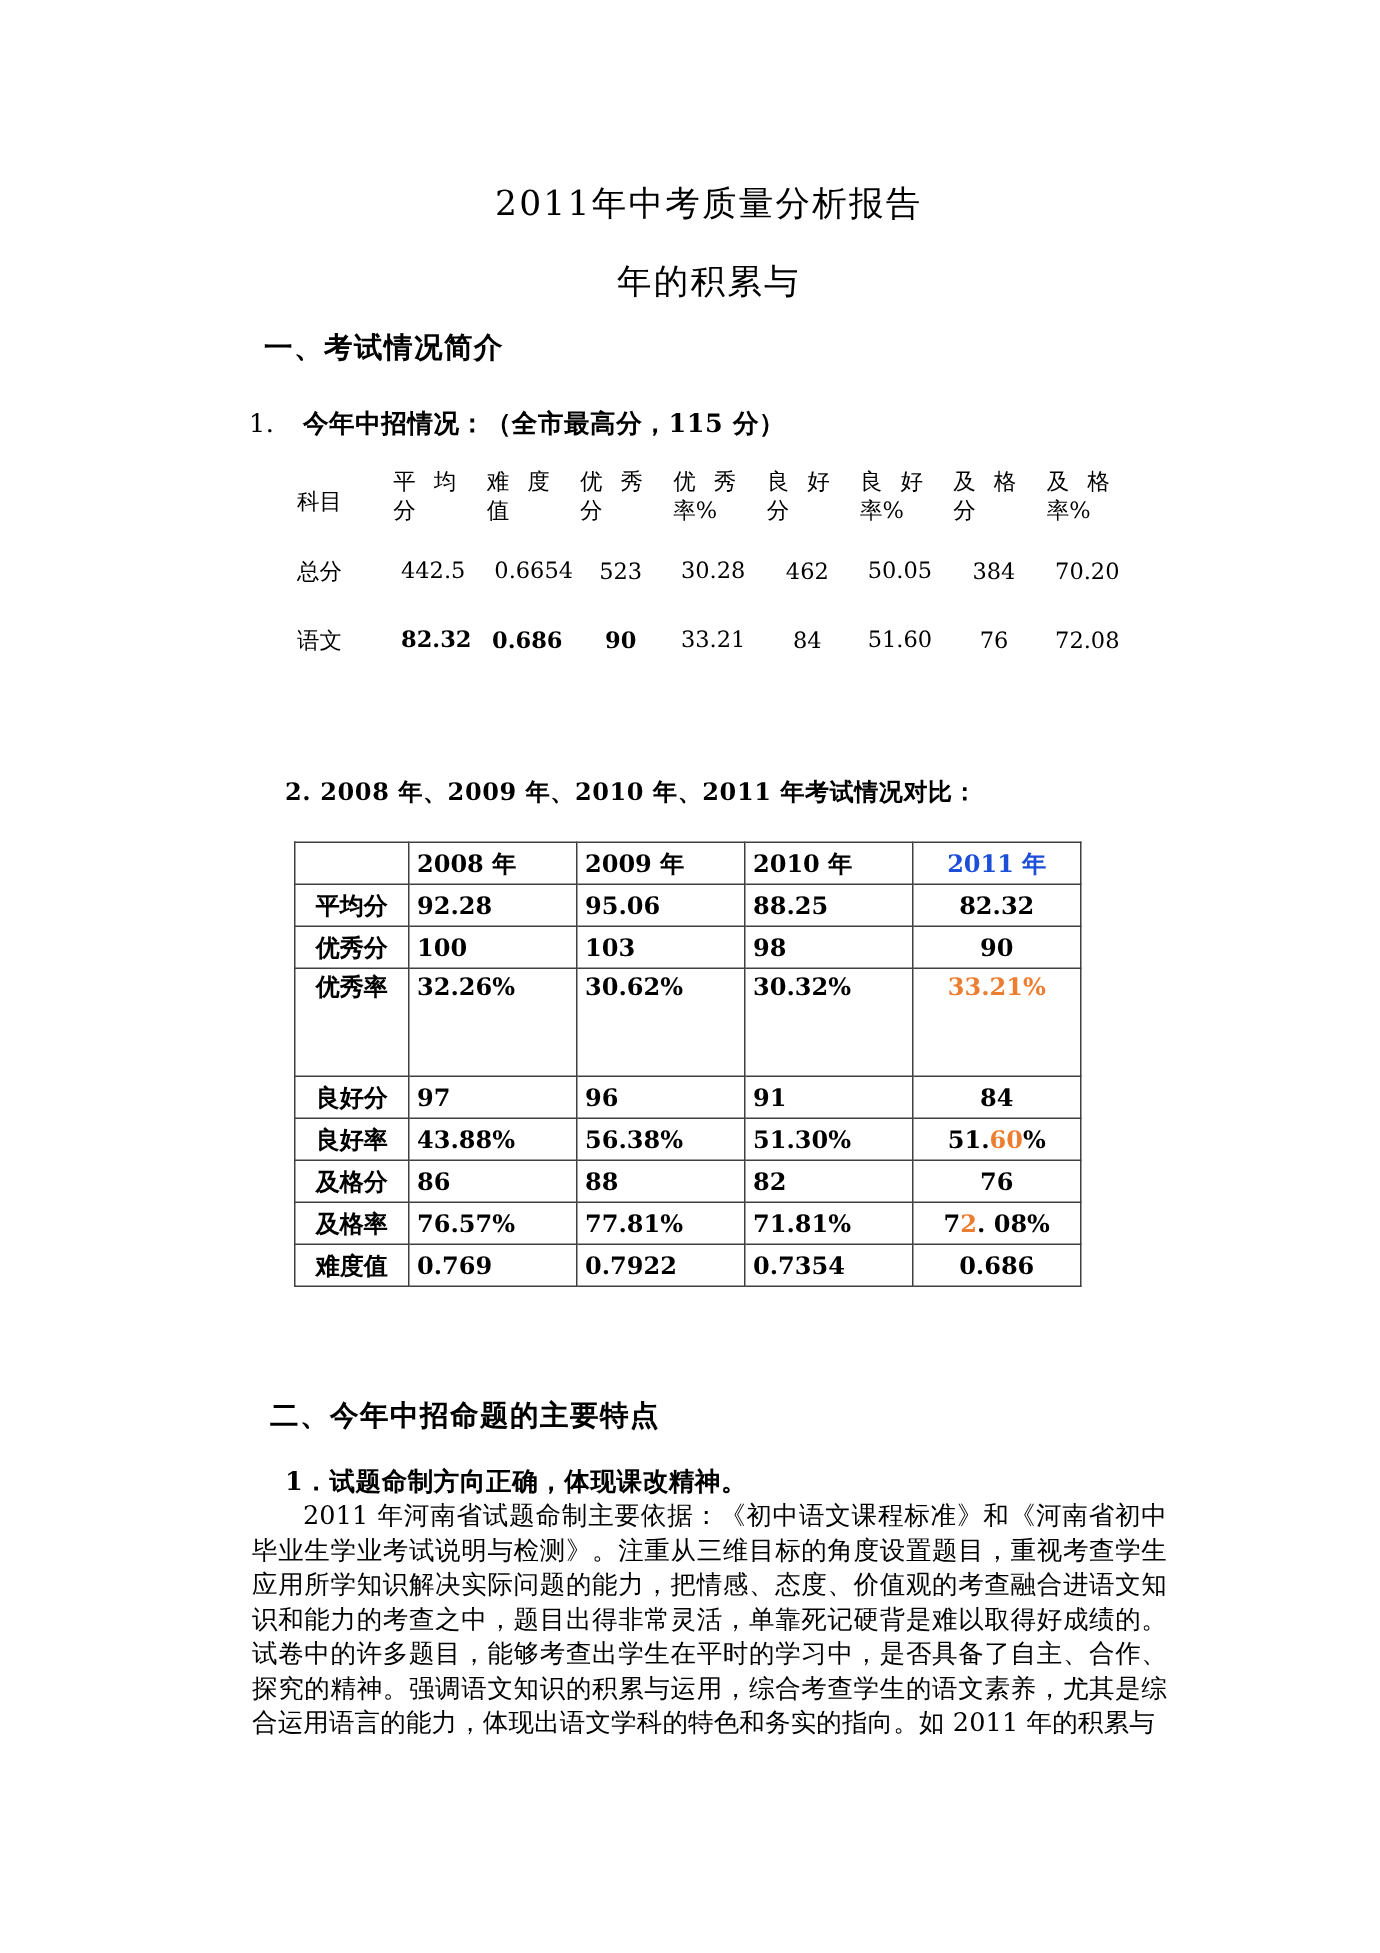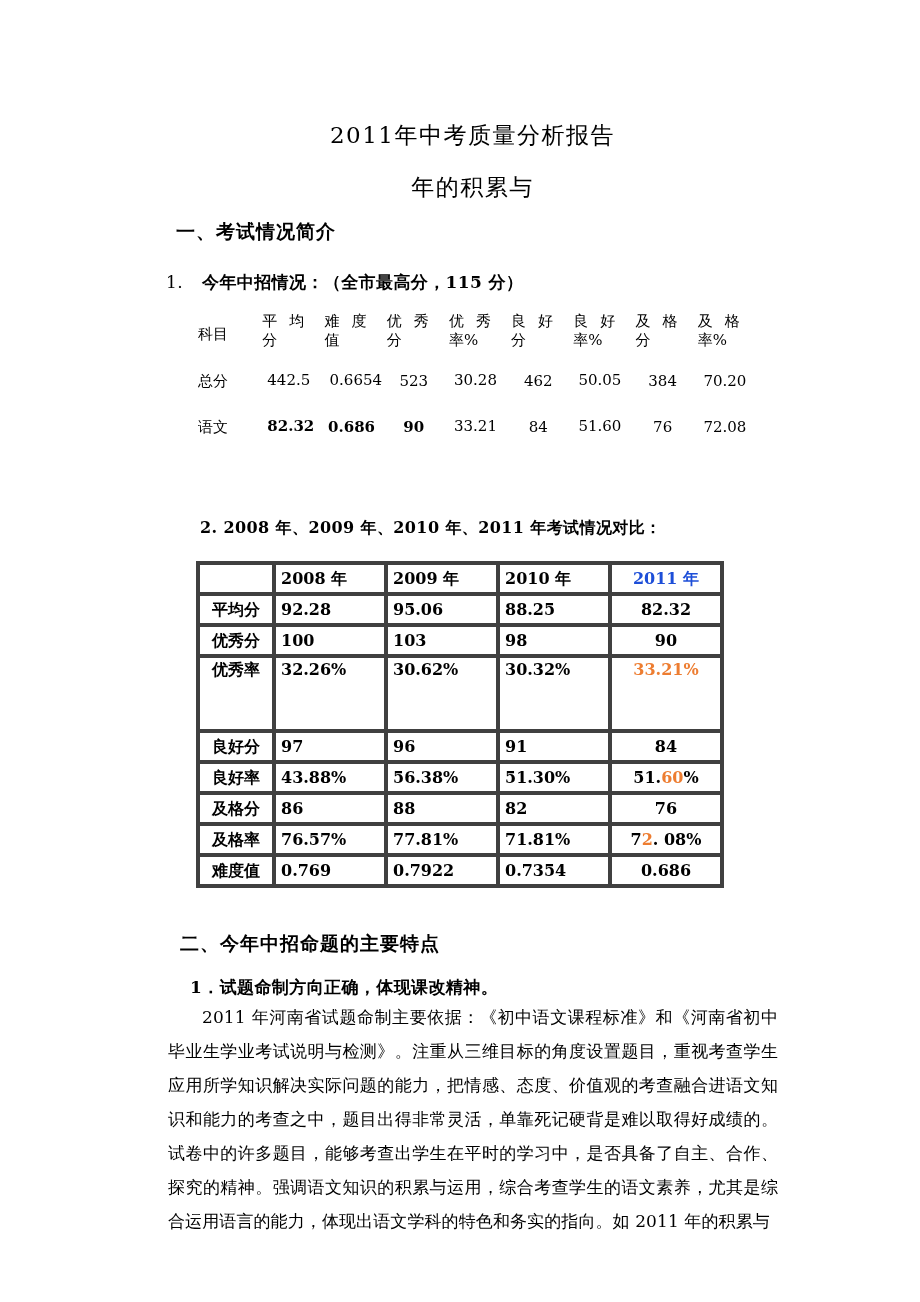--- a/index.html
+++ b/index.html
@@ -50,21 +50,21 @@
     letter-spacing: 0.4px;
   }
   .item-1 {
     left: 166px;
     top: 271px;
     font-weight: 700;
   }
   .item-1 .num { font-weight: 400; display: inline-block; width: 36px; }
 
   .item-2 {
-    left: 200px;
+    left: 190px;
     top: 518px;
     font-weight: 700;
     font-size: 16px;
   }
   .item-2 .num { font-weight: 700; }
 
   .item-b1 {
     left: 190px;
     top: 976px;
     font-weight: 700;
@@ -113,21 +113,21 @@
   .table2 {
     position: absolute;
     left: 196px;
     top: 561px;
     width: 524px;
     border-collapse: collapse;
     font-size: 16px;
     table-layout: fixed;
   }
   .table2 td {
-    border: 4px solid #404040;
+    border: 1px solid #404040;
     padding: 1px 5px;
     height: 25px;
     line-height: 1.2;
     vertical-align: middle;
     font-weight: 700;
     margin-top: 45px;
   }
   .table2 col.col-label { width: 76px; }
   .table2 col.col-yr    { width: 112px; }
   .table2 .lbl   { text-align: center; }
@@ -139,21 +139,21 @@
   .table2 .tall.val-c { text-align: center; }
   .orange { color: #ed7d31; }
 
   
   .body-para {
     position: absolute;
     left: 168px;
     top: 1000px;
     width: 610px;
     font-size: 17px;
-    line-height: 34px;
+    line-height: 23px;
     text-align: justify;
     text-justify: inter-ideograph;
     text-indent: 34px;
     letter-spacing: 0.1px;
   }
 </style>
 </head>
 <body>
 
 <div class="page">

